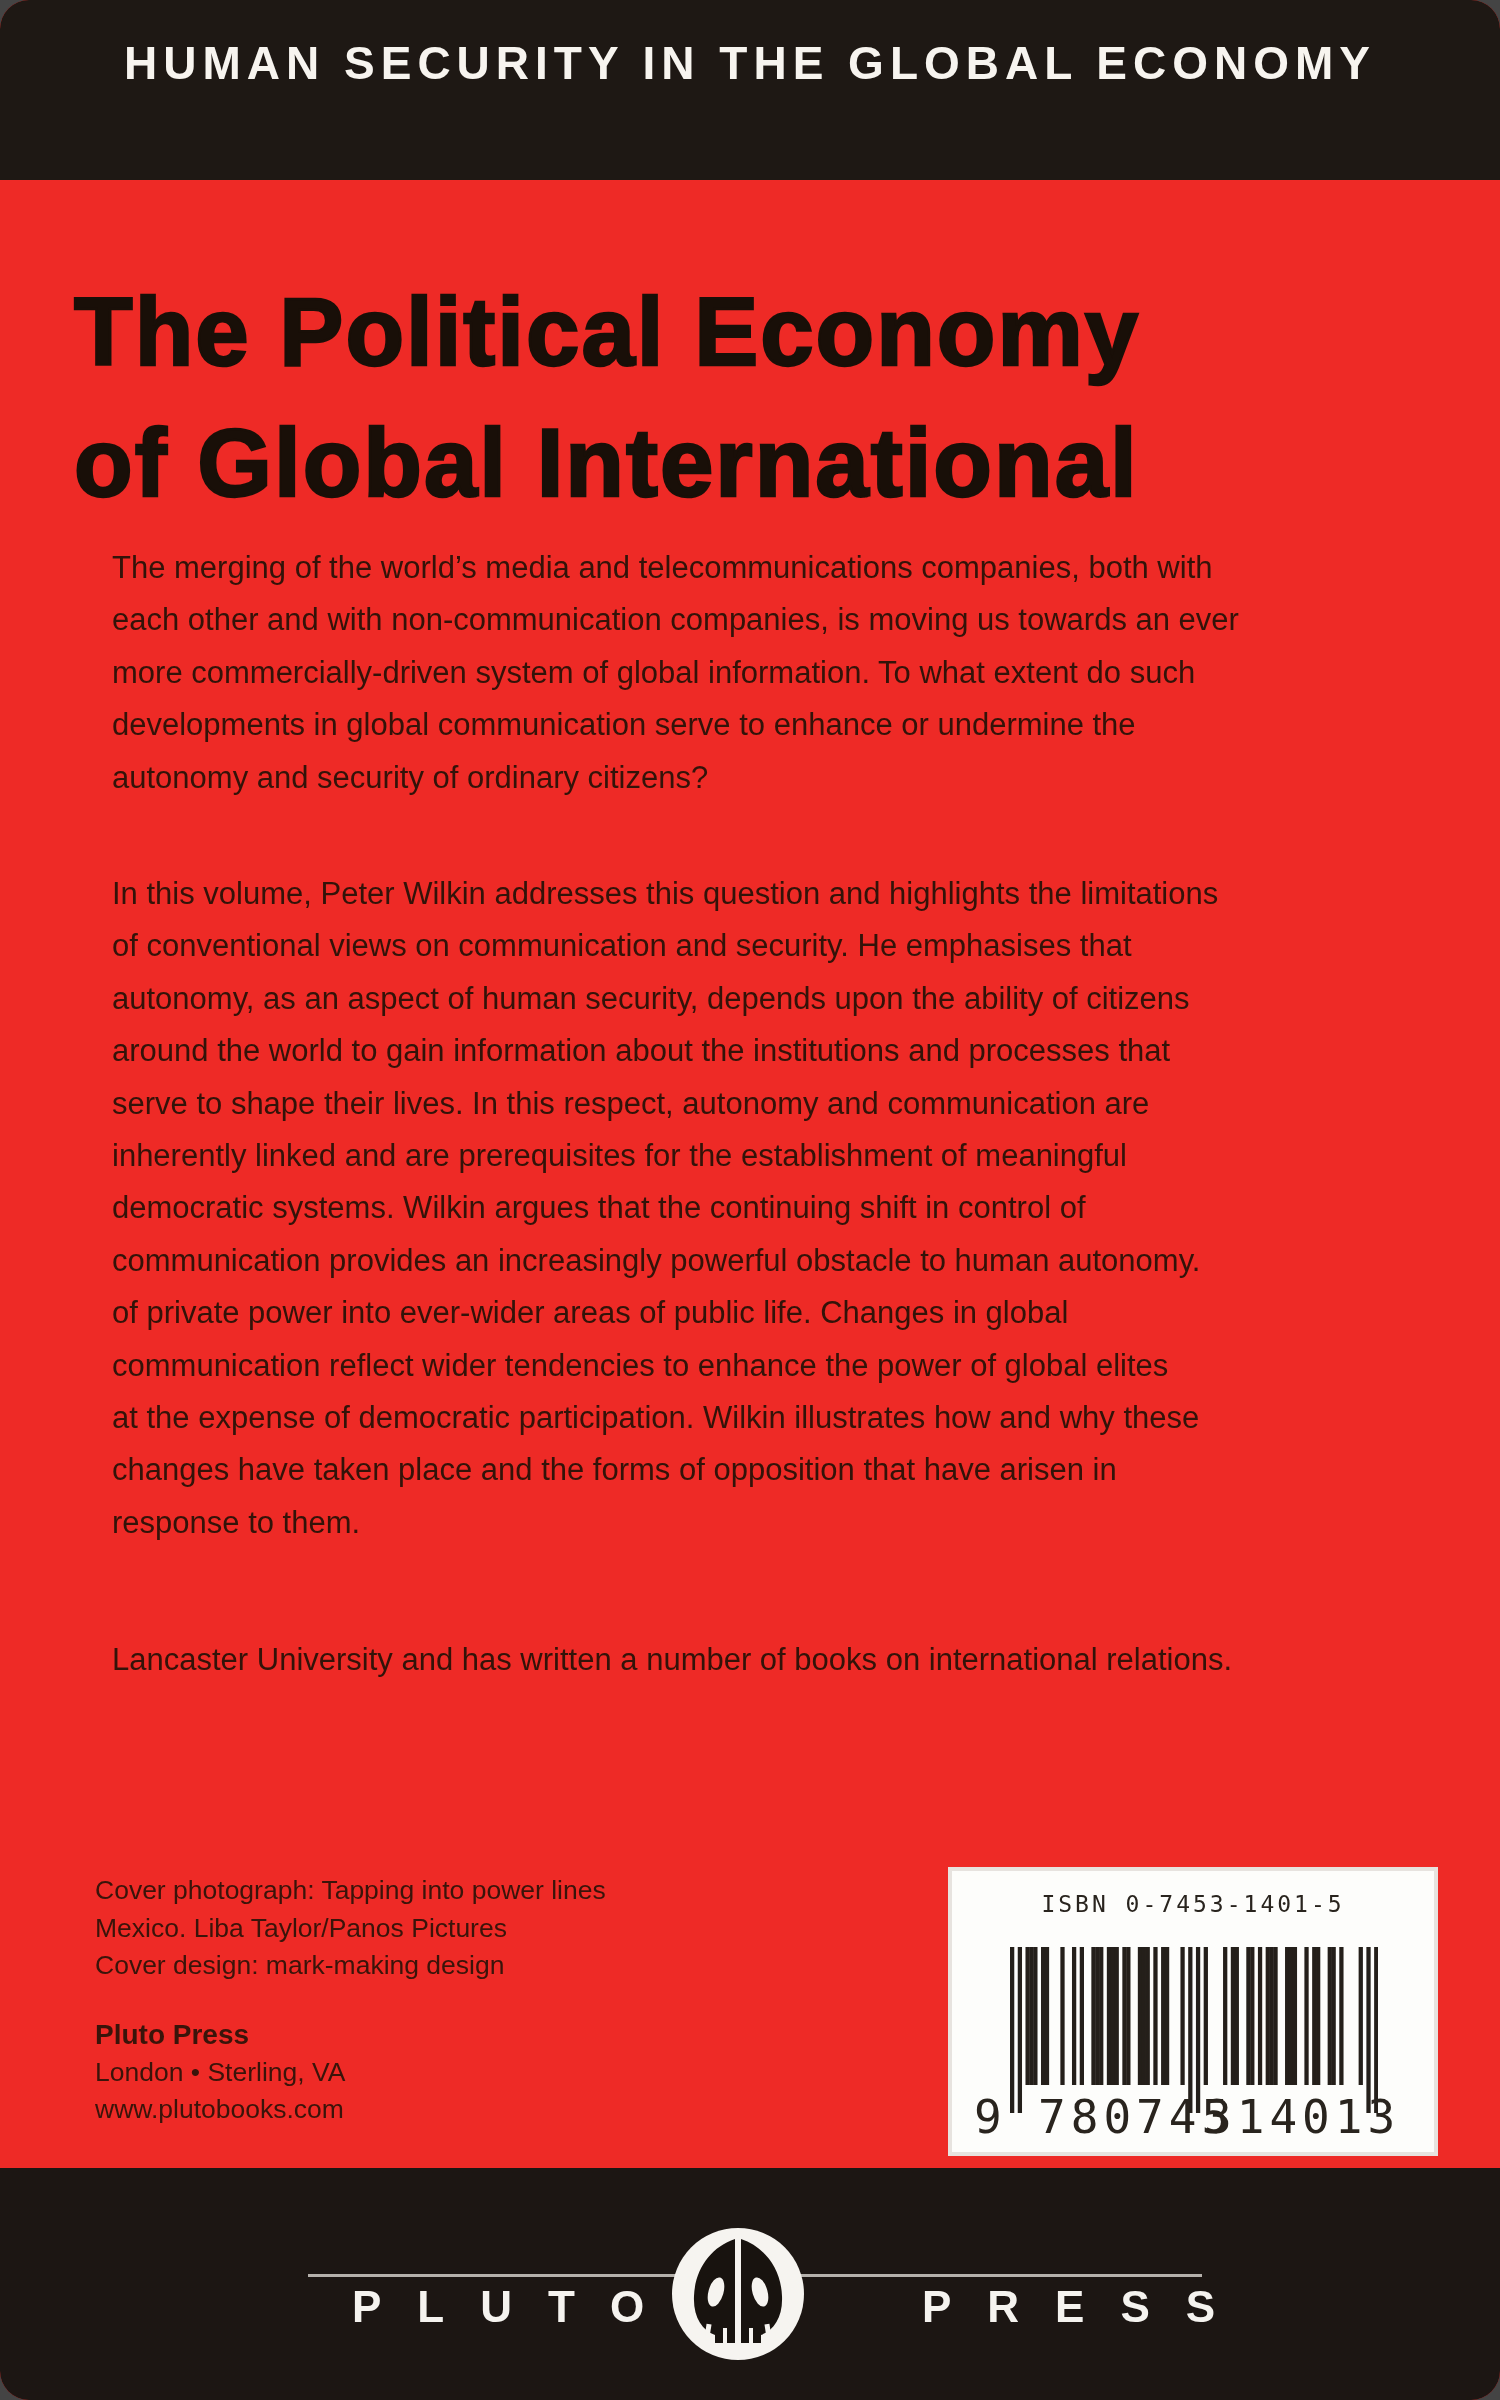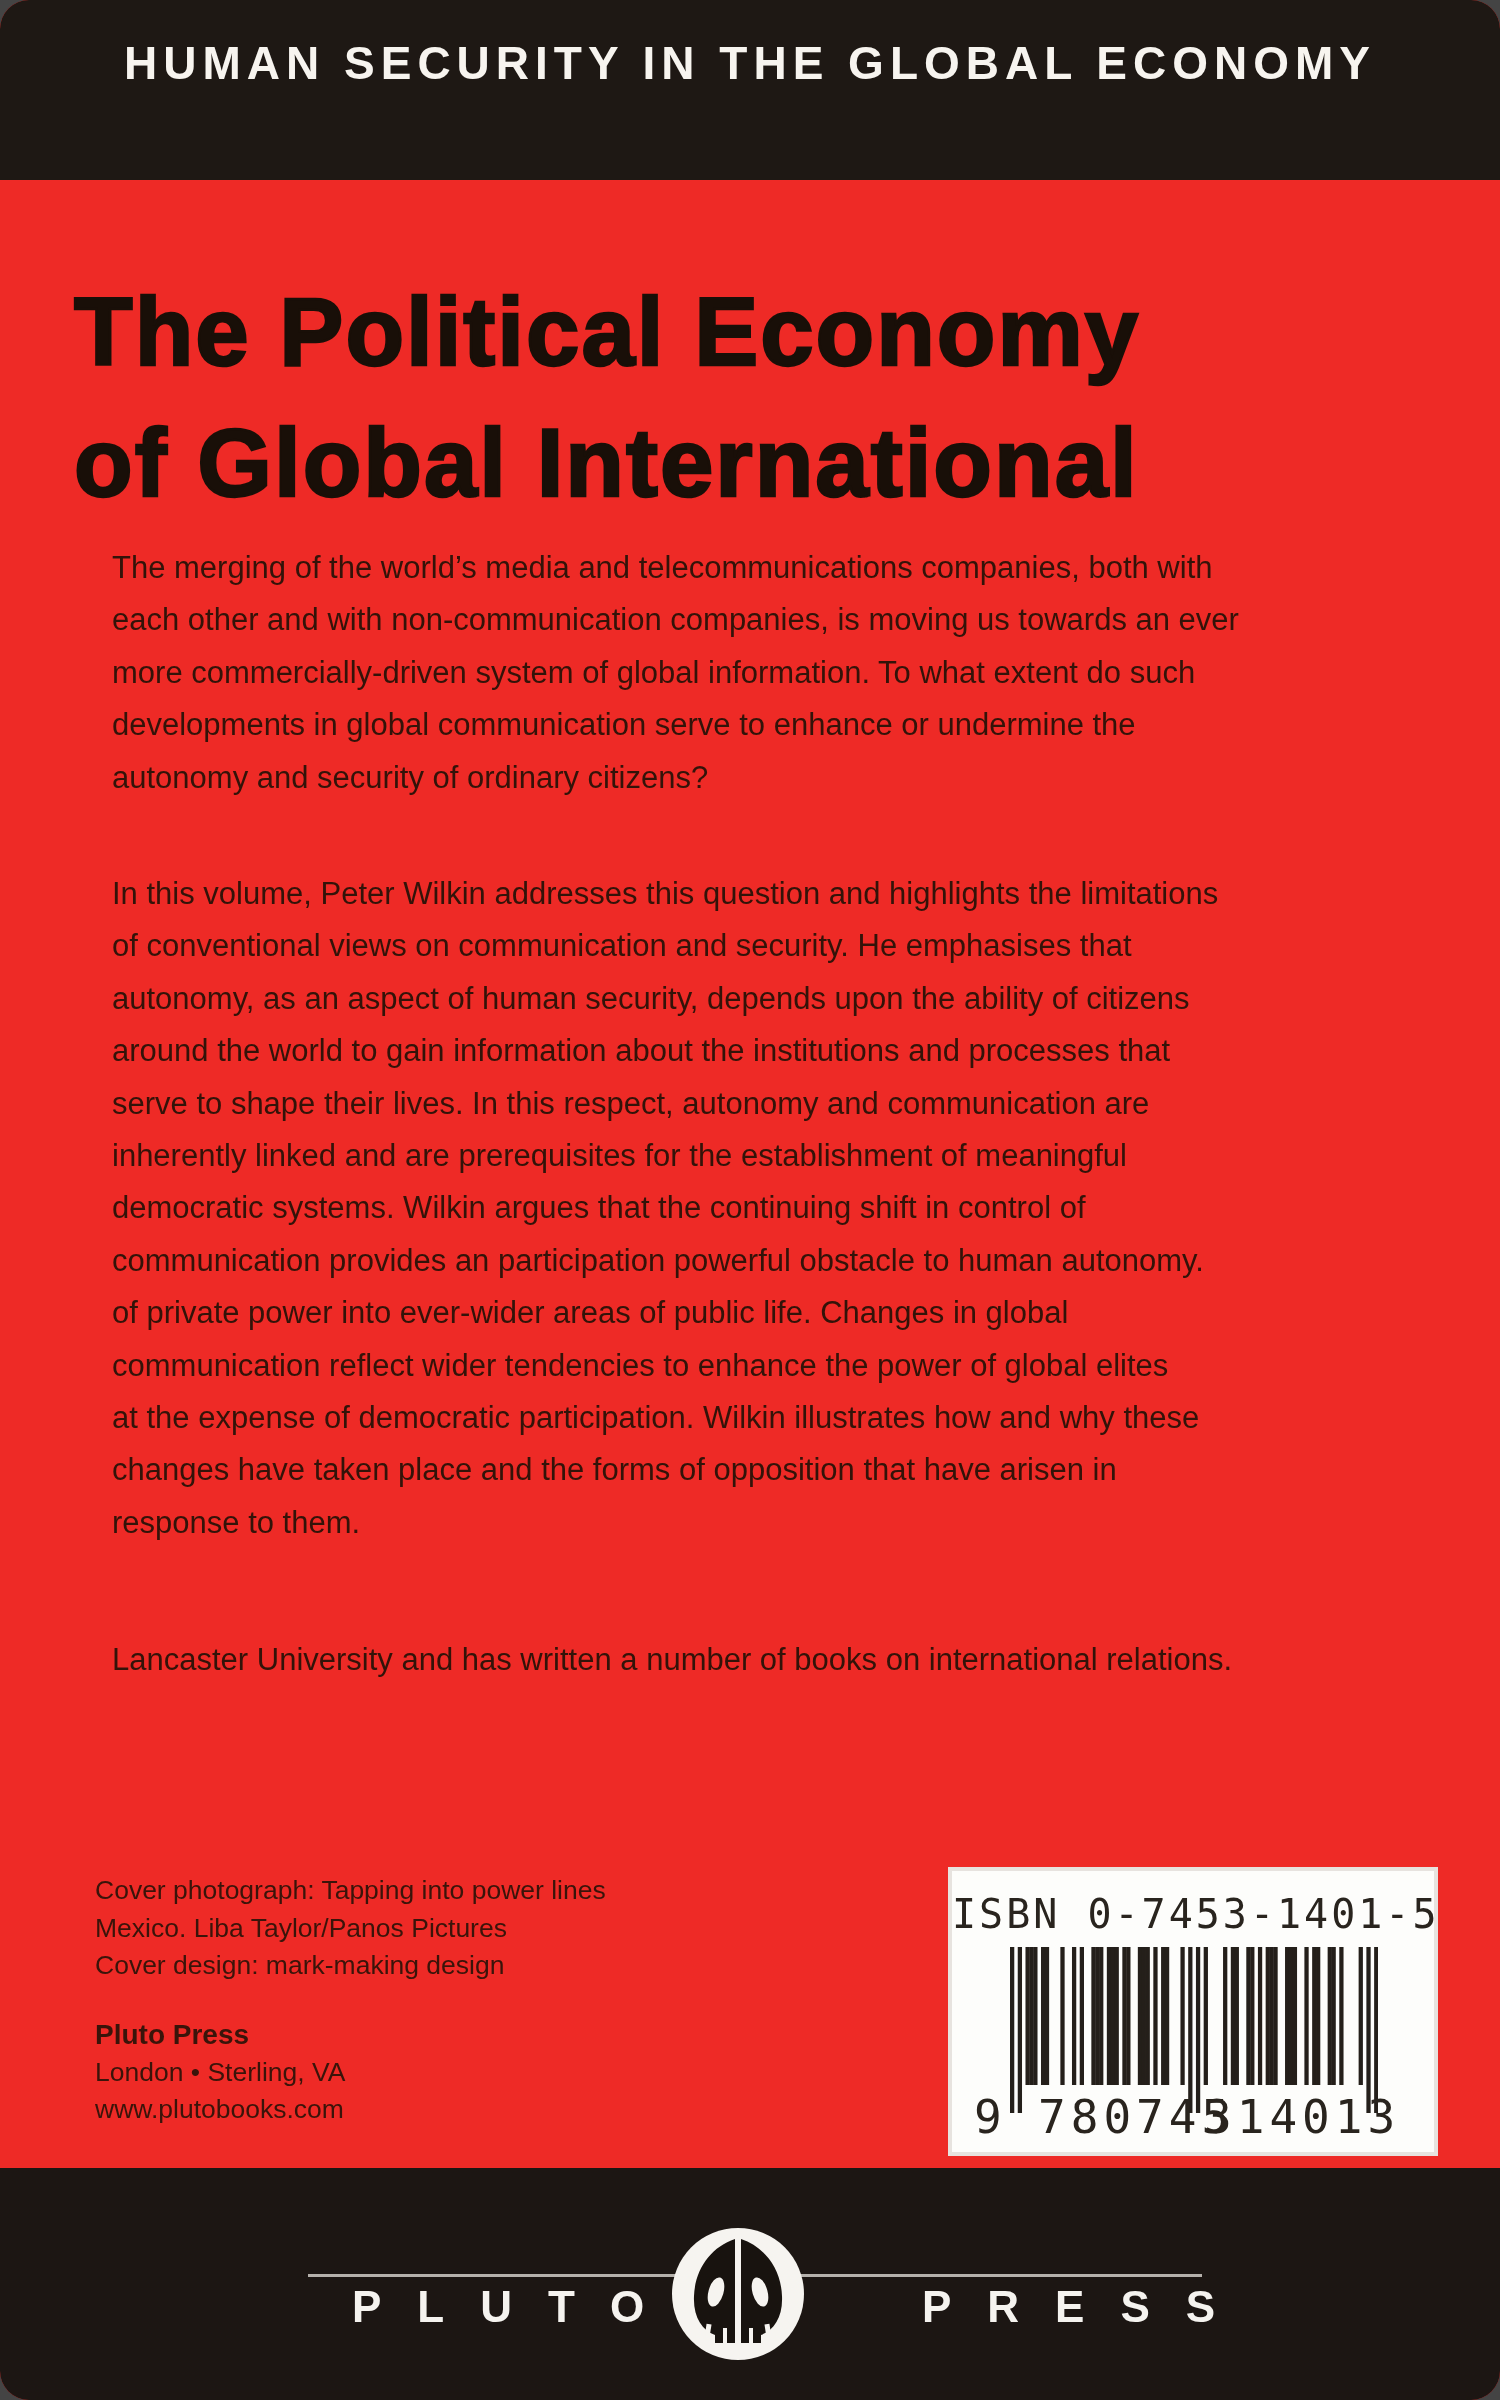--- a/index.html
+++ b/index.html
@@ -21,21 +21,21 @@
   
   .credits{position:absolute;left:95px;top:1872px;font-size:26.5px;line-height:37.5px;color:#3a140a;}
   .credits .line{white-space:nowrap;}
   .publisher{position:absolute;left:95px;top:2016px;font-size:26.5px;line-height:37.5px;color:#3a140a;}
   .publisher div{white-space:nowrap;}
   .pub-name{font-weight:bold;font-size:28px;}
   
   .isbn-box{position:absolute;left:952px;top:1871px;width:482px;height:281px;background:#fdfdfb;
             box-shadow:0 0 0 4px #e7e3df;}
   .isbn-label{position:absolute;top:20px;left:0;width:100%;text-align:center;
-              font-family:"DejaVu Sans Mono",monospace;font-size:40px;color:#29241e;
+              font-family:"DejaVu Sans Mono",monospace;font-size:23px;color:#29241e;
               letter-spacing:3px;white-space:nowrap;}
   svg.bars{position:absolute;left:58px;top:76px;}
   .bc-digits{position:absolute;top:219px;left:0;width:100%;height:50px;
              font-family:"DejaVu Sans Mono",monospace;font-size:46px;color:#29241e;}
   .bc-digits span{position:absolute;top:0;}
   .d9{left:22px}
   .g1{left:86px;letter-spacing:5px}
   .g2{left:252px;letter-spacing:5px}
   
   .bottom-band{position:absolute;left:0;top:2168px;width:1500px;height:232px;background:#1c1613;}
@@ -68,21 +68,21 @@
     </div>
 
   <div class="para p2">
       <div class="line">In this volume, Peter Wilkin addresses this question and highlights the limitations</div>
       <div class="line">of conventional views on communication and security. He emphasises that</div>
       <div class="line">autonomy, as an aspect of human security, depends upon the ability of citizens</div>
       <div class="line">around the world to gain information about the institutions and processes that</div>
       <div class="line">serve to shape their lives. In this respect, autonomy and communication are</div>
       <div class="line">inherently linked and are prerequisites for the establishment of meaningful</div>
       <div class="line">democratic systems. Wilkin argues that the continuing shift in control of</div>
-      <div class="line">communication provides an participation powerful obstacle to human autonomy.</div>
+      <div class="line">communication provides an increasingly powerful obstacle to human autonomy.</div>
       <div class="line">of private power into ever-wider areas of public life. Changes in global</div>
       <div class="line">communication reflect wider tendencies to enhance the power of global elites</div>
       <div class="line">at the expense of democratic participation. Wilkin illustrates how and why these</div>
       <div class="line">changes have taken place and the forms of opposition that have arisen in</div>
       <div class="line">response to them.</div>
     </div>
 
   <div class="para p3">
     <div class="line">Lancaster University and has written a number of books on international relations.</div>
   </div>

